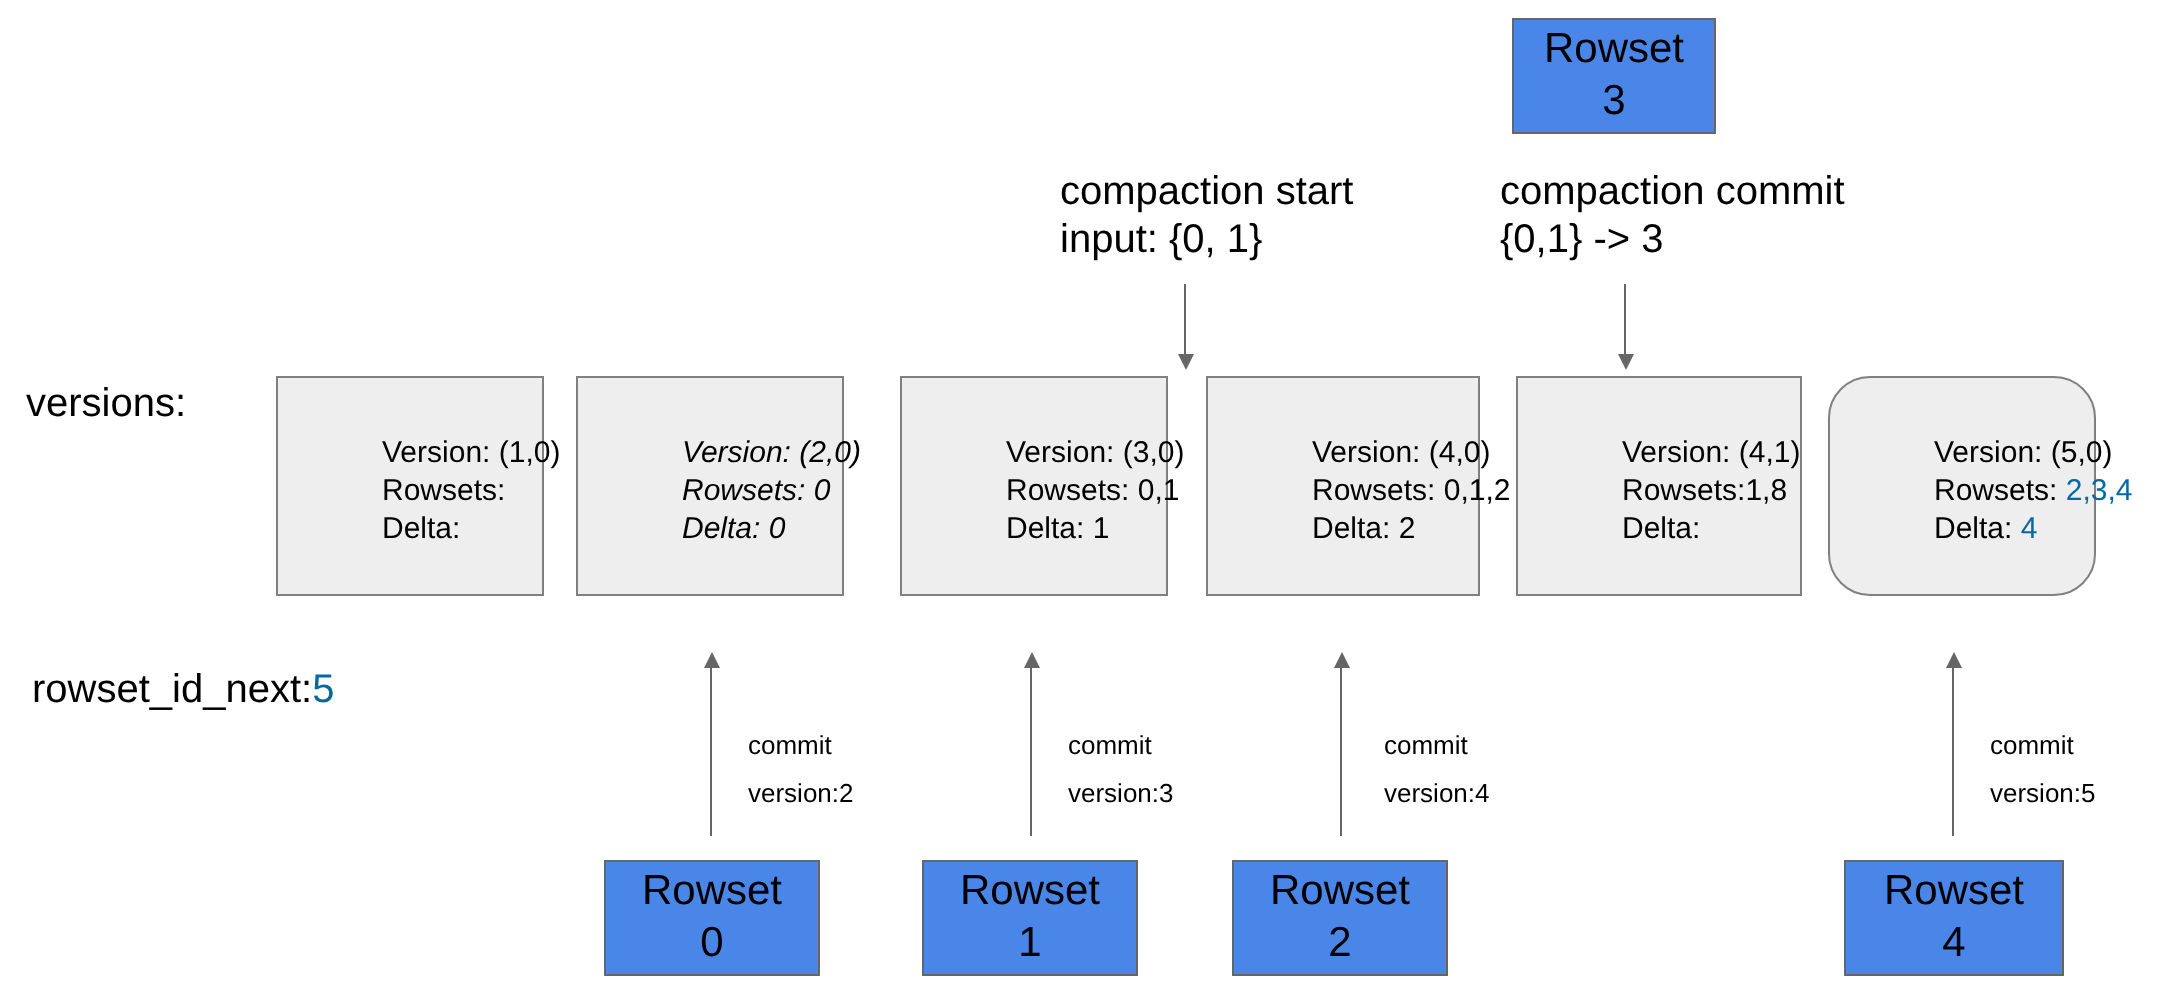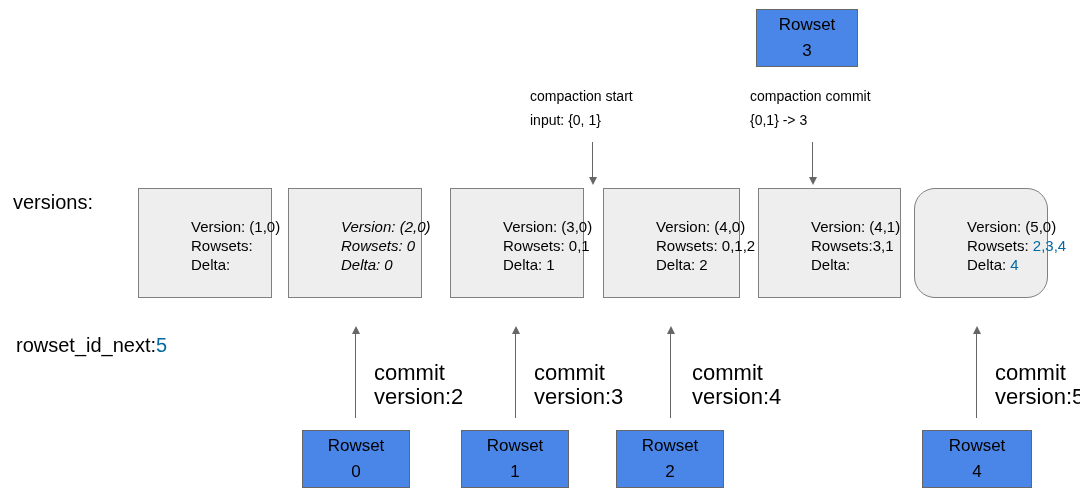--- a/index.html
+++ b/index.html
@@ -36,42 +36,42 @@
   
   .rbox {
     position: absolute;
     height: 58px;
     background: #4a86e8;
     border: 1.5px solid #666666;
     display: flex;
     flex-direction: column;
     align-items: center;
     justify-content: center;
-    font-size: 17px;
+    font-size: 21px;
     line-height: 26px;
     text-align: center;
   }
 
   
   .side-label {
     position: absolute;
     font-size: 20px;
     line-height: 24px;
     white-space: nowrap;
   }
   .ann {
     position: absolute;
-    font-size: 14px;
+    font-size: 20px;
     line-height: 24px;
     white-space: nowrap;
   }
   .commit-label {
     position: absolute;
     top: 361px;
-    font-size: 22px;
+    font-size: 13px;
     line-height: 24px;
     white-space: nowrap;
   }
 
   .red { color: #0369a1; }
 
   
   .arrow { position: absolute; width: 9px; }
   .arrow .line {
     position: absolute;
@@ -145,21 +145,21 @@
   <div class="vbox" style="left:603px; width:137px;">
     <div class="vbox-text">
       <div>Version: (4,0)</div>
       <div><span>Rowsets:</span><span> 0,1,2</span></div>
       <div><span>Delta:</span><span> 2</span></div>
     </div>
   </div>
   <div class="vbox" style="left:758px; width:143px;">
     <div class="vbox-text">
       <div>Version: (4,1)</div>
-      <div><span>Rowsets:</span><span>3,1</span></div>
+      <div><span>Rowsets:</span><span>1,8</span></div>
       <div><span>Delta:</span><span></span></div>
     </div>
   </div>
   <div class="vbox" style="left:914px;border-radius:21px;">
     <div class="vbox-text">
       <div>Version: (5,0)</div>
       <div><span>Rowsets:</span><span class="red"> 2,3,4</span></div>
       <div><span>Delta:</span><span class="red"> 4</span></div>
     </div>
   </div>

